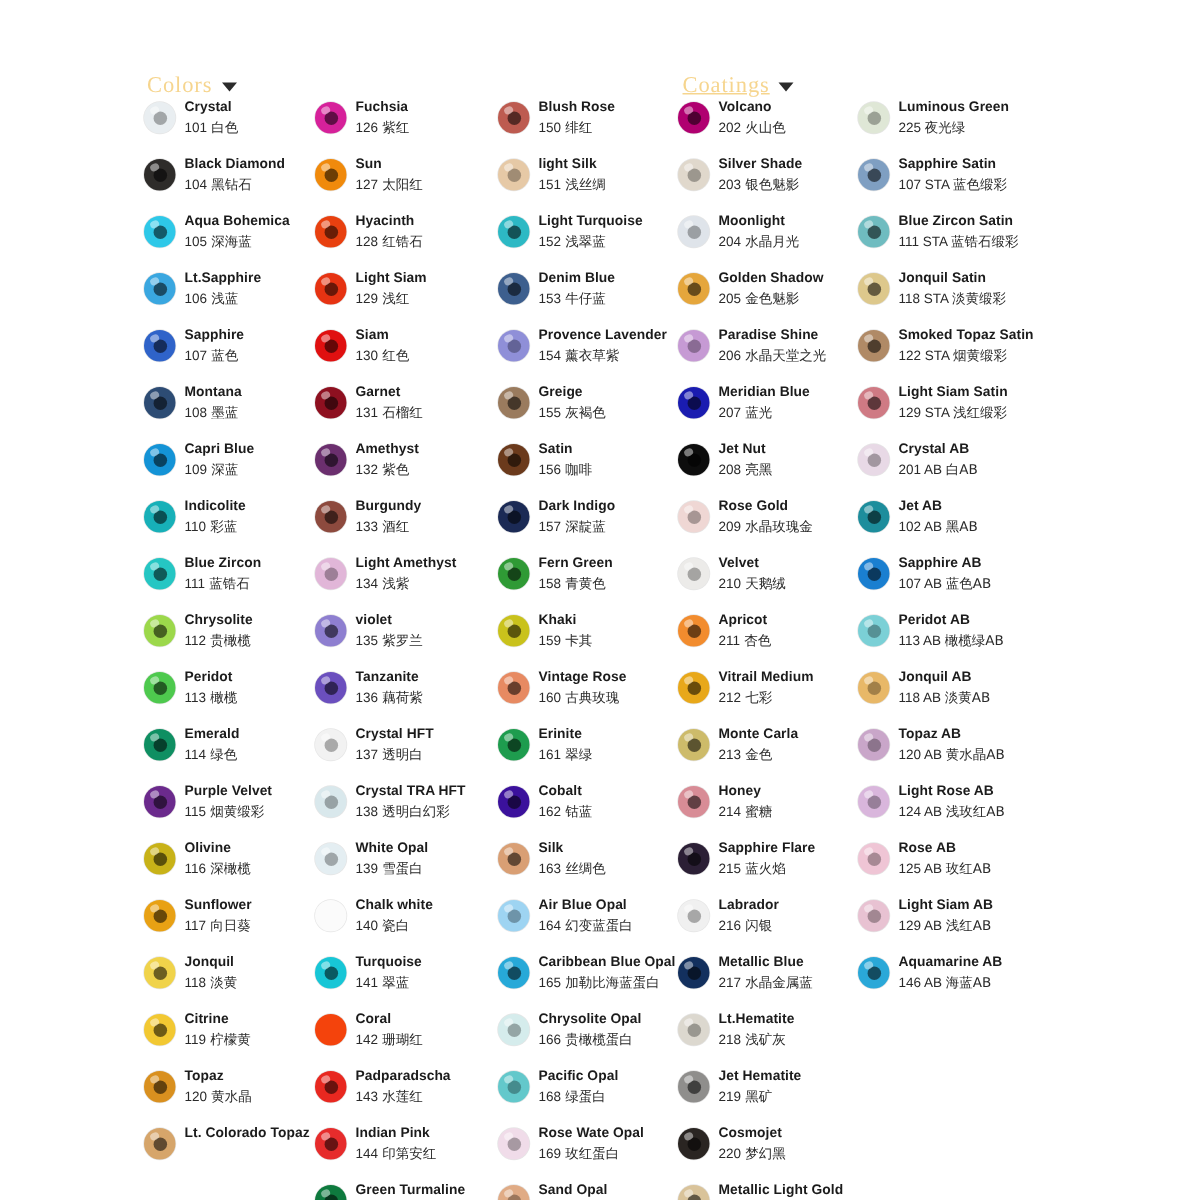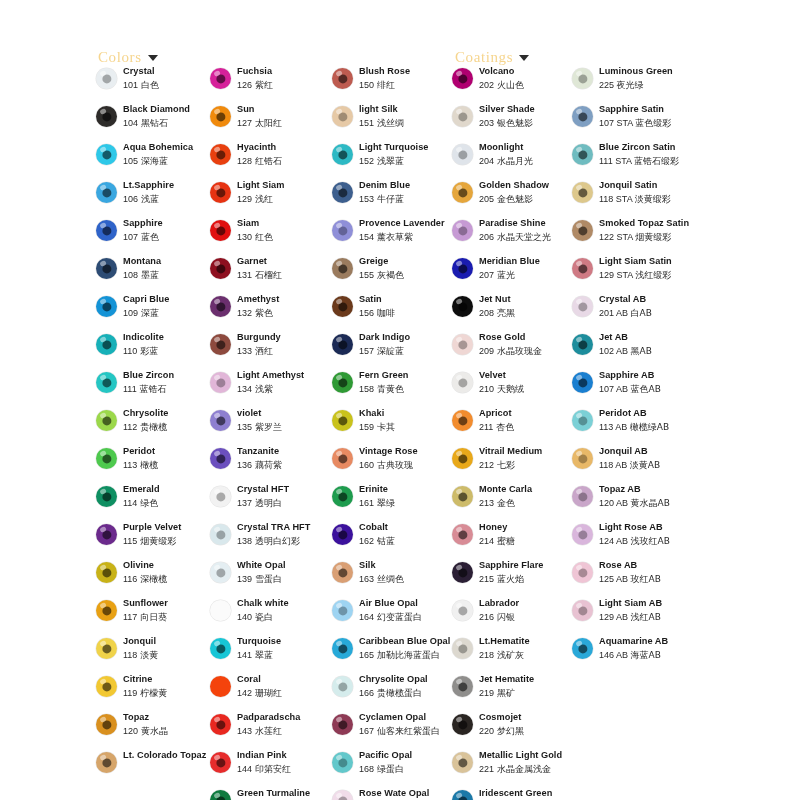--- a/index.html
+++ b/index.html
@@ -71,21 +71,21 @@
 </head>
 <body style="background: rgb(255, 255, 255);">
 
 <div class="sheet">
 
   <div class="hdr" id="hdr-colors">
     <span class="htxt" style="color: rgb(246, 213, 142);">Colors</span>
     <span class="caret" style="border-top: 6px solid rgb(43, 43, 43);"></span>
   </div>
   <div class="hdr" id="hdr-coatings">
-    <span class="htxt" style="color: rgb(246, 213, 142);">Coatings</span>
+    <span class="htxt" style="color: rgb(246, 213, 142); text-decoration: underline;">Coatings</span>
     <span class="caret" style="border-top: 6px solid rgb(43, 43, 43);"></span>
   </div>
 
   <div class="col" id="col0">
       <div class="item">
         <div class="bead pale" style="background: rgb(233, 238, 241);"></div>
         <div class="txt">
           <div class="nm">Crystal</div>
           <div class="cd"><span>101</span><span class="zh"> 白色</span></div>
         </div>
@@ -480,27 +480,20 @@
         </div>
       </div>
       <div class="item">
         <div class="bead pale" style="background: rgb(213, 236, 236);"></div>
         <div class="txt">
           <div class="nm">Chrysolite Opal</div>
           <div class="cd"><span>166</span><span class="zh"> 贵橄榄蛋白</span></div>
         </div>
       </div>
       <div class="item">
-        <div class="bead" style="background: rgb(142, 58, 85);"></div>
-        <div class="txt">
-          <div class="nm">Cyclamen Opal</div>
-          <div class="cd"><span>167</span><span class="zh"> 仙客来红紫蛋白</span></div>
-        </div>
-      </div>
-      <div class="item">
         <div class="bead pale" style="background: rgb(99, 200, 203);"></div>
         <div class="txt">
           <div class="nm">Pacific Opal</div>
           <div class="cd"><span>168</span><span class="zh"> 绿蛋白</span></div>
         </div>
       </div>
       <div class="item">
         <div class="bead pale" style="background: rgb(240, 220, 233);"></div>
         <div class="txt">
           <div class="nm">Rose Wate Opal</div>
@@ -615,20 +608,27 @@
         </div>
       </div>
       <div class="item">
         <div class="bead pale" style="background: rgb(240, 240, 240);"></div>
         <div class="txt">
           <div class="nm">Labrador</div>
           <div class="cd"><span>216</span><span class="zh"> 闪银</span></div>
         </div>
       </div>
       <div class="item">
+        <div class="bead" style="background: rgb(19, 48, 94);"></div>
+        <div class="txt">
+          <div class="nm">Metallic Blue</div>
+          <div class="cd"><span>217</span><span class="zh"> 水晶金属蓝</span></div>
+        </div>
+      </div>
+      <div class="item">
         <div class="bead pale" style="background: rgb(220, 216, 207);"></div>
         <div class="txt">
           <div class="nm">Lt.Hematite</div>
           <div class="cd"><span>218</span><span class="zh"> 浅矿灰</span></div>
         </div>
       </div>
       <div class="item">
         <div class="bead" style="background: rgb(143, 142, 140);"></div>
         <div class="txt">
           <div class="nm">Jet Hematite</div>

